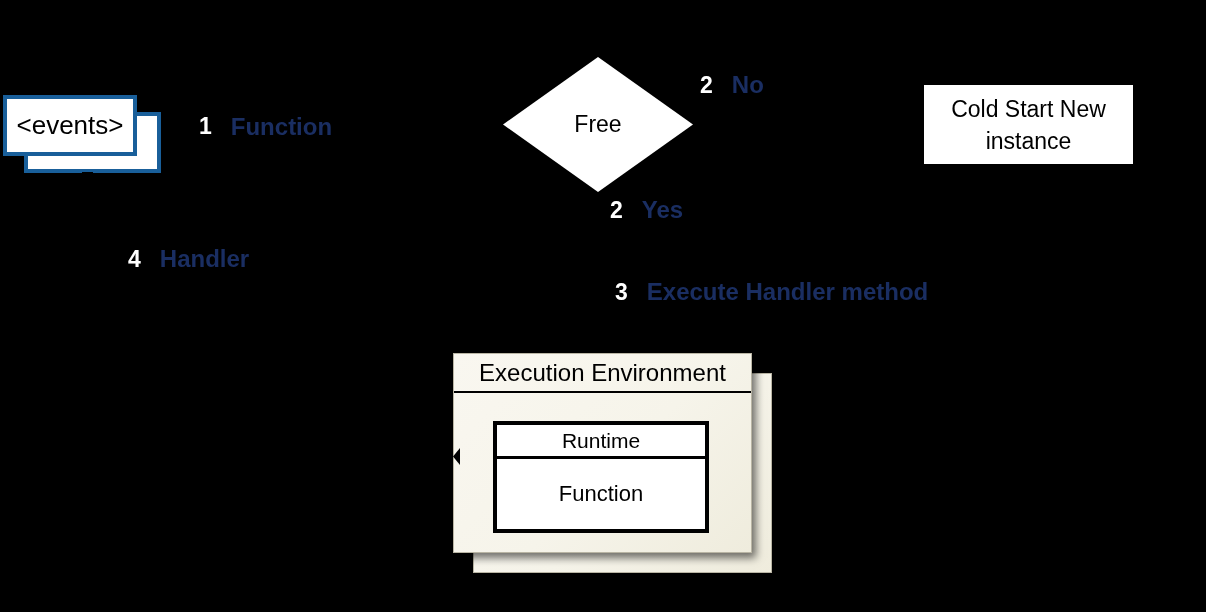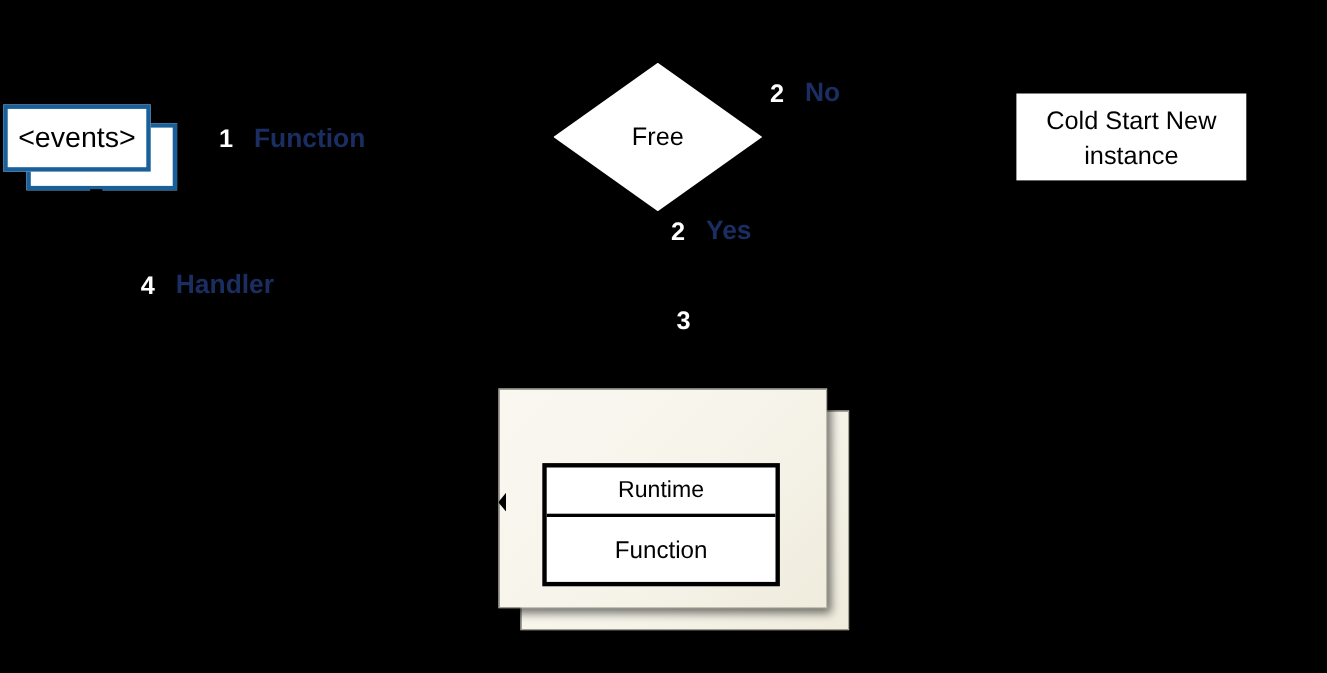--- a/index.html
+++ b/index.html
@@ -77,21 +77,21 @@
     border-bottom: 2px solid var(--ink);
     display: flex; align-items: center; justify-content: center;
     font-size: 24px; color: var(--ink);
   }
   .inner-box {
     position: absolute; left: 39px; top: 67px; width: 216px; height: 112px;
     background: var(--shape_fill); border: 4px solid var(--ink);
     display: flex; flex-direction: column;
   }
   .runtime-row {
-    height: 45px; border-bottom: 3px solid var(--ink);
+    height: 34px; border-bottom: 3px solid var(--ink);
     display: flex; align-items: center; justify-content: center;
     font-size: 21px;
   }
   .handler-rows {
     flex: 1; display: flex; flex-direction: column;
     align-items: center; justify-content: center;
     font-size: 22px; line-height: 28px; text-align: center;
   }
 
   
@@ -134,29 +134,33 @@
     <span>instance</span>
   </div>
 
   <div class="step" style="left:610px; top:196px;">
     <span class="num">2</span>
     <span class="txt">Yes</span>
   </div>
 
   <div class="step" style="left:615px; top:278px;">
     <span class="num">3</span>
+    <span class="txt">Execute Handler method</span>
   </div>
 
   <div class="step" style="left:128px; top:245px;">
     <span class="num">4</span>
     <span class="txt">Handler</span>
   </div>
 
   <div class="abs panel panel-behind"></div>
   <div class="abs panel panel-main">
+    <div class="panel-title-bar">
+      <span>Execution Environment</span>
+    </div>
     <div class="notch-left"></div>
     <div class="inner-box">
       <div class="runtime-row">
         <span>Runtime</span>
       </div>
       <div class="handler-rows">
         <span>Function</span>
       </div>
     </div>
   </div>

